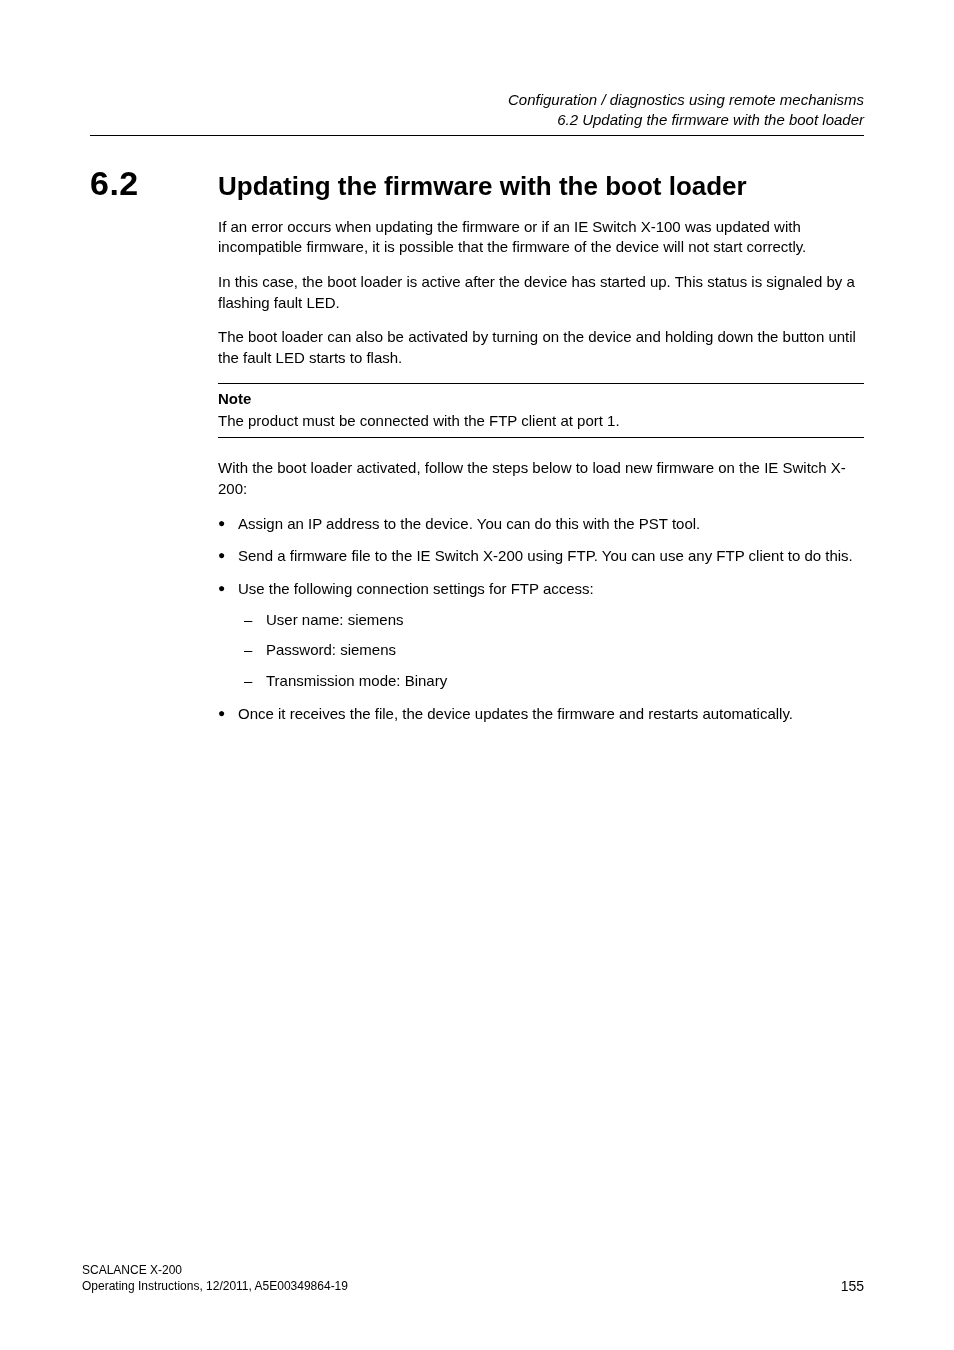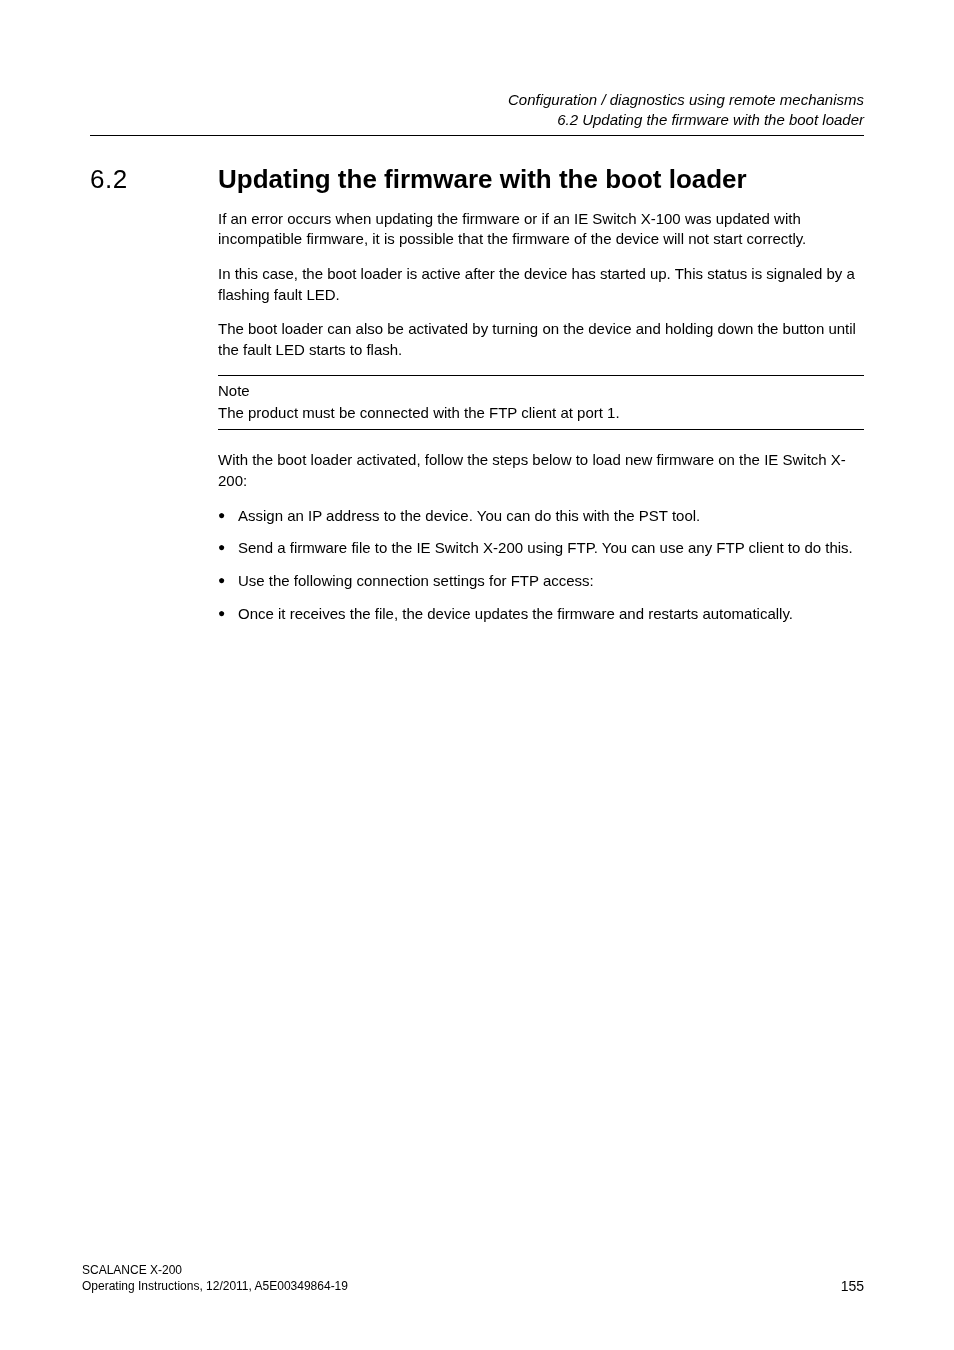--- a/index.html
+++ b/index.html
@@ -1,26 +1,26 @@
 <!DOCTYPE html>
 <html><head>
 <meta charset="utf-8">
 <style>
   * { box-sizing: border-box; margin: 0; padding: 0; }
   html, body { width: 954px; height: 1350px; background: #ffffff; font-family: Arial, Helvetica, sans-serif; color: #000; }
   .page { position: relative; width: 954px; height: 1350px; padding: 90px 90px 60px 90px; }
   .header-block { text-align: right; font-style: italic; font-size: 15px; line-height: 1.35; margin-bottom: 4px; }
   .header-rule { border: none; border-top: 1.2px solid #000; margin-top: 2px; margin-bottom: 28px; }
   .section-row { display: flex; align-items: baseline; margin-bottom: 14px; }
-  .section-num { font-size: 26px; font-weight: 400; width: 128px; flex-shrink: 0; letter-spacing: 0.5px; }
+  .section-num { font-size: 34px; font-weight: 700; width: 128px; flex-shrink: 0; letter-spacing: 0.5px; }
   .section-title { font-size: 26px; font-weight: 700; }
   .body-area { margin-left: 128px; }
   .para { font-size: 15px; line-height: 1.38; margin-bottom: 14px; }
   .note-rule-top { border: none; border-top: 1.2px solid #000; margin-top: 10px; margin-bottom: 6px; }
-  .note-label { font-weight: 400; font-size: 15px; margin-bottom: 4px; }
+  .note-label { font-weight: 700; font-size: 15px; margin-bottom: 4px; }
   .note-rule-bottom { border: none; border-top: 1.2px solid #000; margin-top: 6px; margin-bottom: 20px; }
   ul.bullets { list-style: none; padding-left: 0; }
   ul.bullets > li { position: relative; padding-left: 20px; font-size: 15px; line-height: 1.38; margin-bottom: 12px; }
   ul.bullets > li::before { content: "●"; position: absolute; left: 0; top: 0; font-size: 12px; line-height: 1.6; }
   ul.dashes { list-style: none; padding-left: 0; margin-top: 10px; }
   ul.dashes > li { position: relative; padding-left: 22px; font-size: 15px; line-height: 1.38; margin-bottom: 10px; margin-left: 6px; }
   ul.dashes > li::before { content: "–"; position: absolute; left: 0; top: 0; }
   .footer { position: absolute; bottom: 56px; left: 82px; right: 90px; display: flex; justify-content: space-between; align-items: flex-end; font-size: 12px; }
   .footer-left { line-height: 1.35; }
   .footer-right { font-size: 14px; }
@@ -52,20 +52,25 @@
     <p class="para" style="margin-bottom:4px;">The product must be connected with the FTP client at port 1.</p>
     <hr class="note-rule-bottom">
 
     <p class="para">With the boot loader activated, follow the steps below to load new firmware on the IE Switch X-200:</p>
 
     <ul class="bullets">
       <li>Assign an IP address to the device. You can do this with the PST tool.</li>
       <li>Send a firmware file to the IE Switch X-200 using FTP. You can use any FTP client to do this.</li>
       <li>
         <span>Use the following connection settings for FTP access:</span>
+        <ul class="dashes">
+          <li>User name: siemens</li>
+          <li>Password: siemens</li>
+          <li>Transmission mode: Binary</li>
+        </ul>
       </li>
       <li>Once it receives the file, the device updates the firmware and restarts automatically.</li>
     </ul>
 
   </div>
 
   <div class="footer">
     <div class="footer-left">
       <div>SCALANCE X-200</div>
       <div>Operating Instructions, 12/2011, A5E00349864-19</div>

